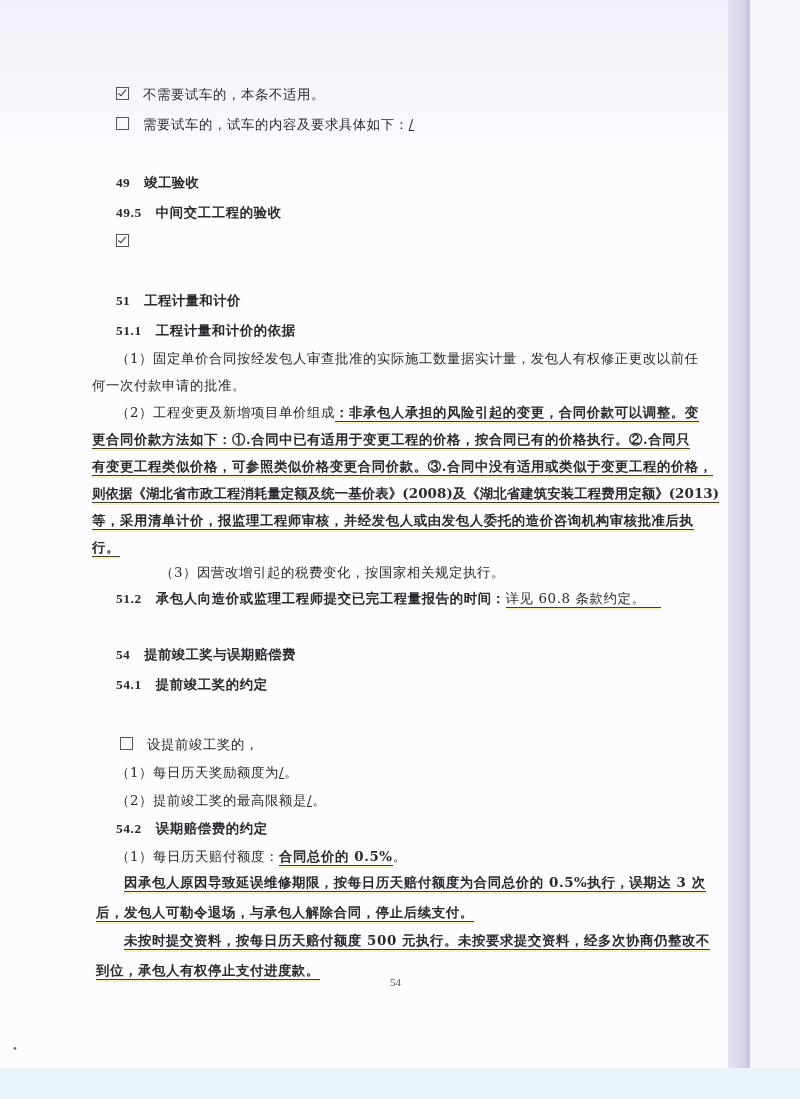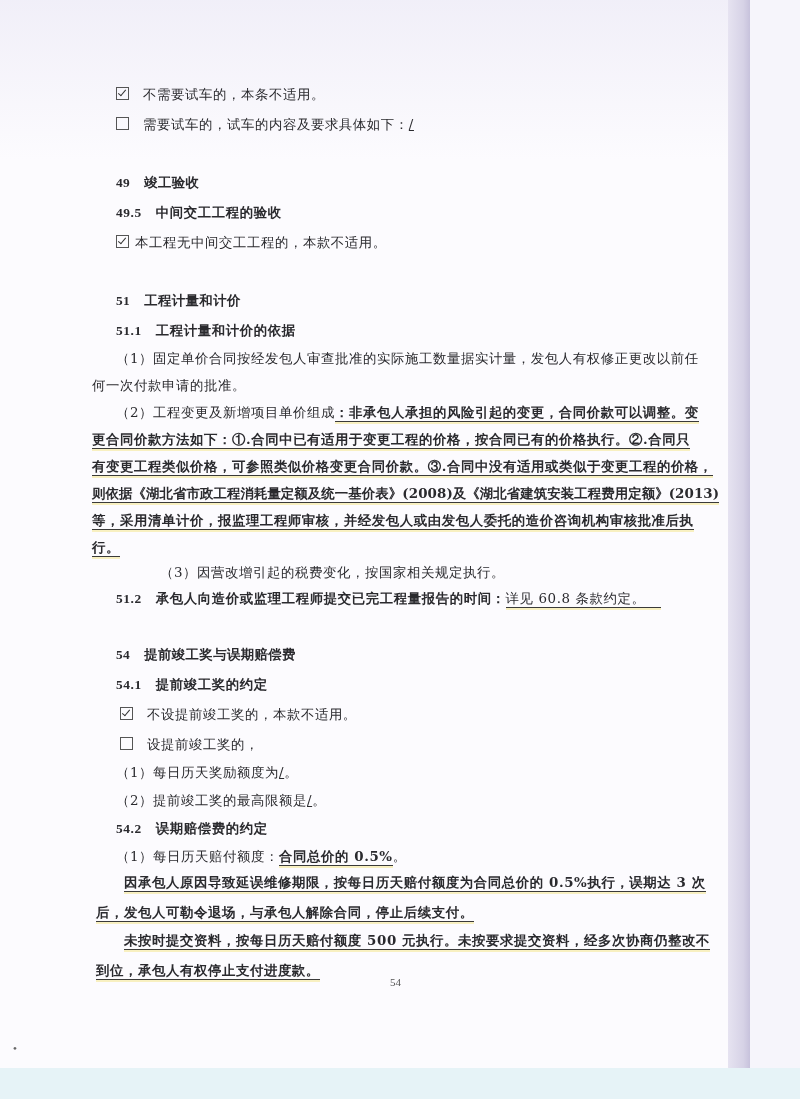--- a/index.html
+++ b/index.html
@@ -57,21 +57,21 @@
     <span class="cb"></span><span>需要试车的，试车的内容及要求具体如下：</span><span class="u-plain">/</span>
   </div>
 
   <div class="line h1" style="left:116px; top:174px;">
     <span class="num">49</span><span>竣工验收</span>
   </div>
   <div class="line h2" style="left:116px; top:204px;">
     <span class="num">49.5</span><span>中间交工工程的验收</span>
   </div>
   <div class="line" style="left:116px; top:234px;">
-    <span class="cb checked" style="margin-right:6px;"></span><span>本工程无中间交工工程的，本款不适用。</span>
+    <span class="cb checked" style="margin-right:6px;"></span>
   </div>
 
   <div class="line h1" style="left:116px; top:292px;">
     <span class="num">51</span><span>工程计量和计价</span>
   </div>
   <div class="line h2" style="left:116px; top:322px;">
     <span class="num">51.1</span><span>工程计量和计价的依据</span>
   </div>
   <div class="line" style="left:116px; top:350px;">（1）固定单价合同按经发包人审查批准的实际施工数量据实计量，发包人有权修正更改以前任</div>
   <div class="line" style="left:92px; top:377px;">何一次付款申请的批准。</div>
@@ -90,23 +90,20 @@
   <div class="line h2" style="left:116px; top:590px;">
     <span class="num">51.2</span><span>承包人向造价或监理工程师提交已完工程量报告的时间：</span><span class="u" style="font-weight:normal; padding-right:16px;">详见 60.8 条款约定。</span>
   </div>
 
   <div class="line h1" style="left:116px; top:646px;">
     <span class="num">54</span><span>提前竣工奖与误期赔偿费</span>
   </div>
   <div class="line h2" style="left:116px; top:676px;">
     <span class="num">54.1</span><span>提前竣工奖的约定</span>
   </div>
-  <div class="line" style="left:120px; top:706px;">
-    <span class="cb checked"></span><span>不设提前竣工奖的，本款不适用。</span>
-  </div>
   <div class="line" style="left:120px; top:736px;">
     <span class="cb"></span><span>设提前竣工奖的，</span>
   </div>
   <div class="line" style="left:116px; top:764px;">
     <span>（1）每日历天奖励额度为</span><span class="u-plain">/</span><span>。</span>
   </div>
   <div class="line" style="left:116px; top:792px;">
     <span>（2）提前竣工奖的最高限额是</span><span class="u-plain">/</span><span>。</span>
   </div>
 

